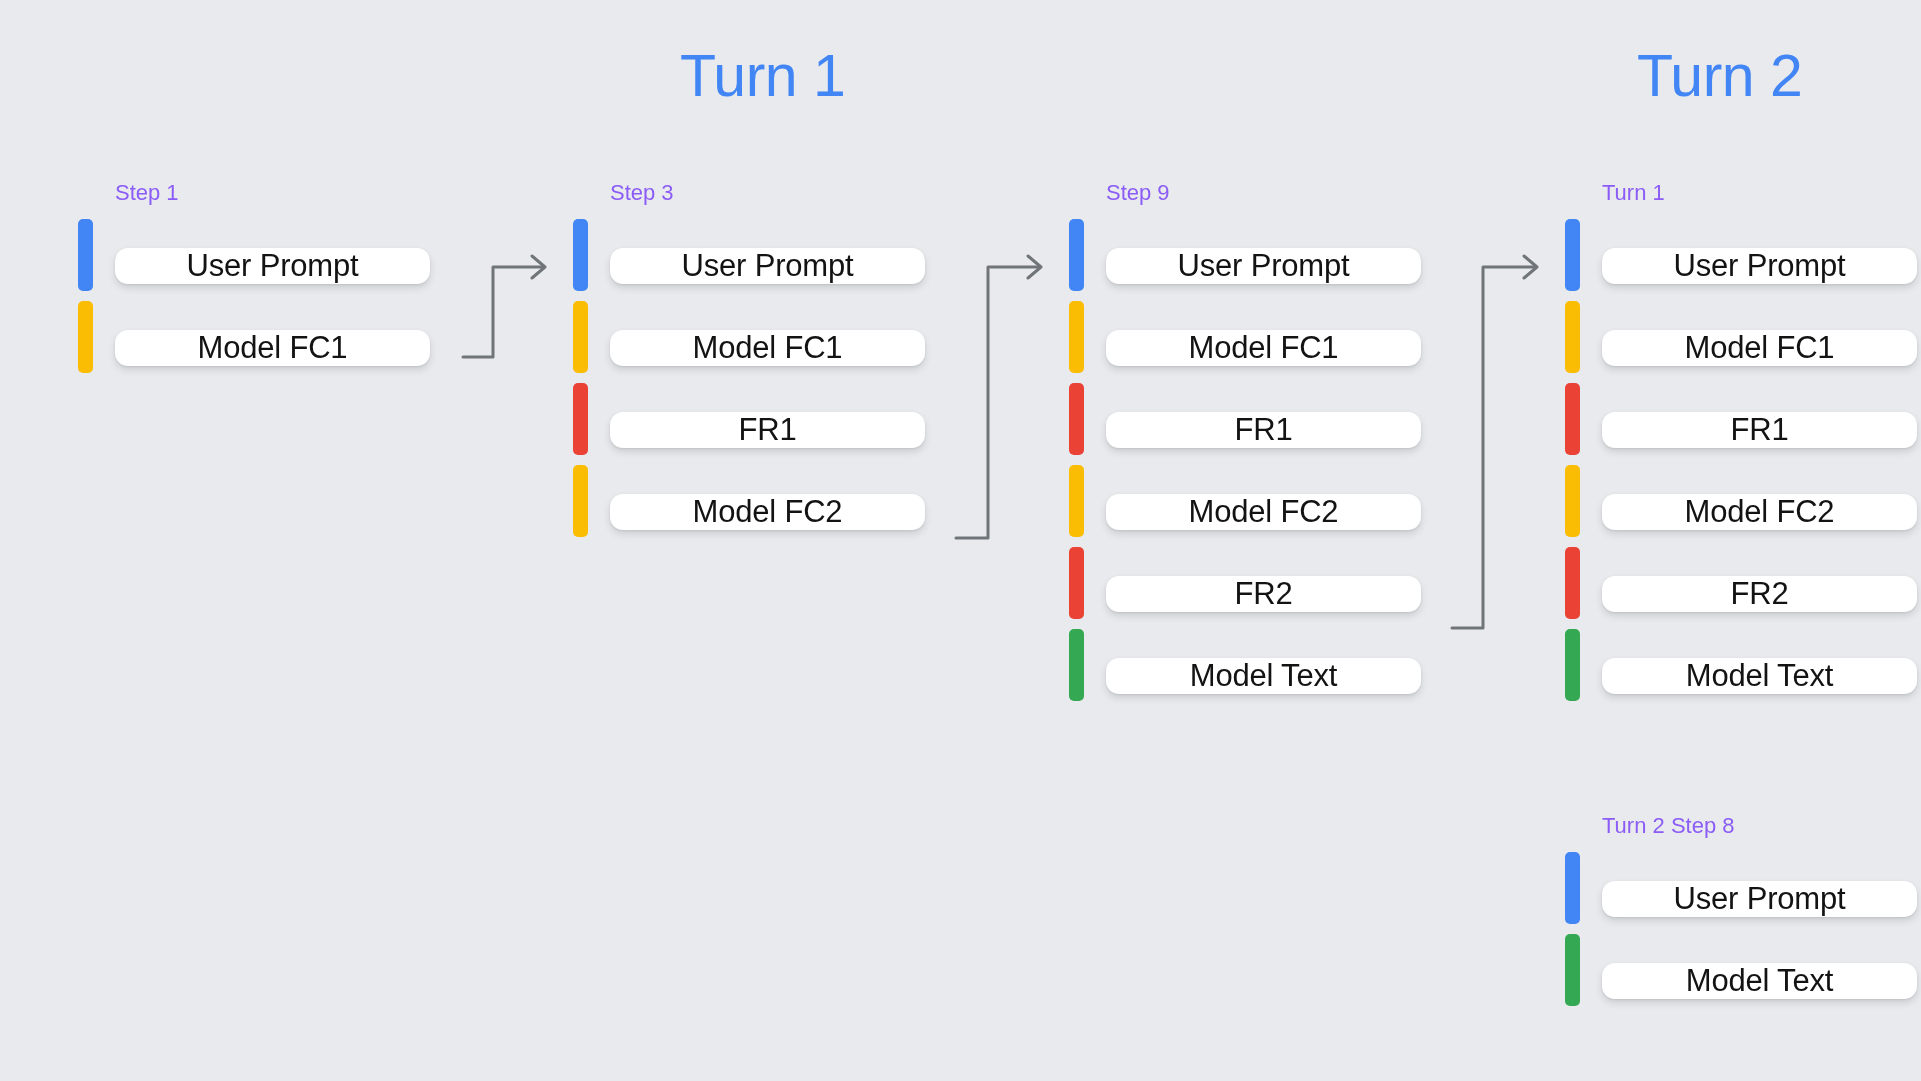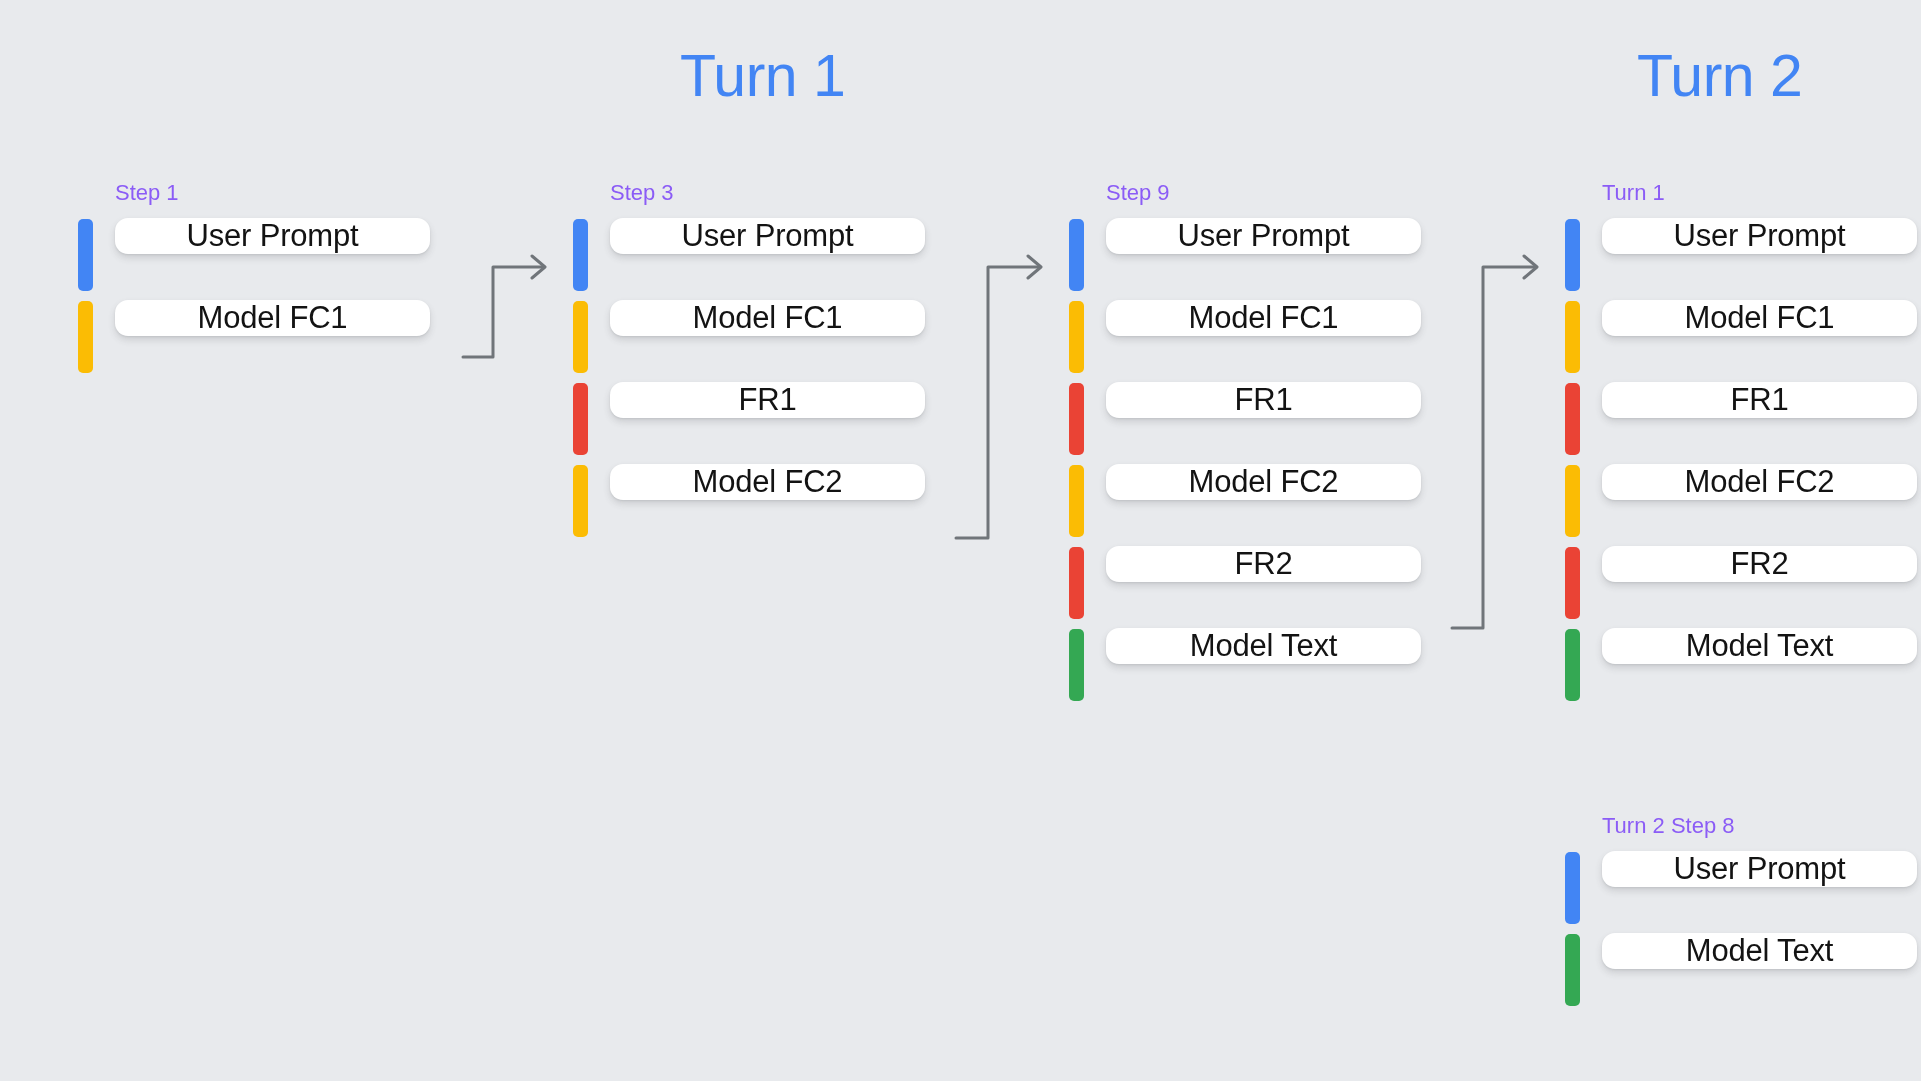--- a/index.html
+++ b/index.html
@@ -54,21 +54,21 @@
     margin-left: 37px;
     margin-bottom: 14px;
     white-space: nowrap;
     display: block;
   }
 
   .rows { display: block; }
 
   .row {
     display: flex;
-    align-items: flex-start;
+    align-items: flex-end;
     height: 66px;
     margin-bottom: 16px;
     position: relative;
   }
   .row:last-child { margin-bottom: 0; }
 
   .color-bar {
     width: 15px;
     height: 72px;
     border-radius: 5px;

